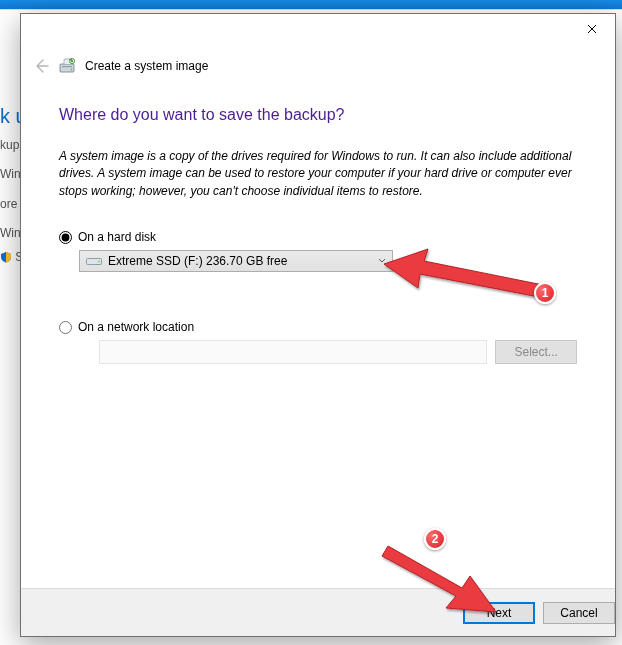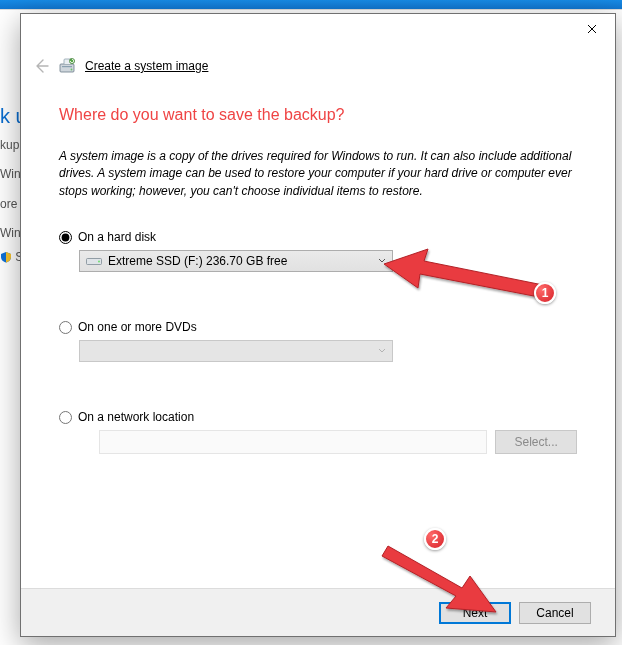--- a/index.html
+++ b/index.html
@@ -75,21 +75,20 @@
     display: flex; align-items: center; justify-content: center;
     color: #000;
     cursor: pointer;
   }
   .close-btn svg { width: 10px; height: 10px; }
   .header-row {
     position: absolute;
     left: 10px; top: 42px;
     display: flex; align-items: center;
     gap: 8px;
-    text-decoration: underline;
   }
   .back-arrow {
     width: 20px; height: 20px;
     display: flex; align-items: center; justify-content: center;
     color: #b5b5b5;
   }
   .back-arrow svg { width: 16px; height: 16px; }
   .app-icon {
     width: 18px; height: 18px;
     display: flex; align-items: center; justify-content: center;
@@ -98,21 +97,21 @@
   .header-title {
     font-size: 12px;
     color: #000;
   }
   .content {
     position: absolute;
     left: 38px; right: 38px;
     top: 92px; bottom: 52px;
   }
   .page-heading {
-    color: #ef4444;
+    color: #4c1d95;
     font-size: 16px;
     margin-bottom: 24px;
   }
   .desc {
     font-size: 12px;
     color: #000;
     line-height: 1.45;
     margin-bottom: 30px;
     font-style: italic;
   }
@@ -176,21 +175,21 @@
     font-size: 12px;
     display: flex; align-items: center; justify-content: center;
   }
   .footer {
     position: absolute;
     left: 0; right: 0; bottom: 0;
     height: 48px;
     background: #f0f0f0;
     border-top: 1px solid #dcdcdc;
     display: flex; align-items: center; justify-content: flex-end;
-    padding-right: 24px;
+    padding-right: 0;
     gap: 8px;
   }
   .btn {
     min-width: 72px; height: 22px;
     border: 1px solid #adadad;
     background: #e1e1e1;
     font-size: 12px;
     display: flex; align-items: center; justify-content: center;
     cursor: pointer;
     padding: 0 10px;
@@ -278,34 +277,20 @@
           </svg>
           <span>Extreme SSD (F:)  236.70 GB free</span>
           <span class="chev">
             <svg viewBox="0 0 8 6">
                 <path d="M1 1 L4 4 L7 1" stroke="#555" stroke-width="1" fill="none"></path>
               </svg>
           </span>
         </div>
       </div>
 
-      <div class="option-block">
-        <label class="option-row">
-          <input type="radio" name="dest" style="">
-          <span class="option-label">On one or more DVDs</span>
-        </label>
-        <div class="combo disabled">
-          <span></span>
-          <span class="chev">
-            <svg viewBox="0 0 8 6">
-                <path d="M1 1 L4 4 L7 1" stroke="#b3b3b3" stroke-width="1" fill="none"></path>
-              </svg>
-          </span>
-        </div>
-      </div>
 
       <div class="option-block" style="margin-bottom:0">
         <label class="option-row">
           <input type="radio" name="dest" style="">
           <span class="option-label">On a network location</span>
         </label>
         <div class="net-row">
           <div class="textbox"></div>
           <div class="select-btn">Select...</div>
         </div>

